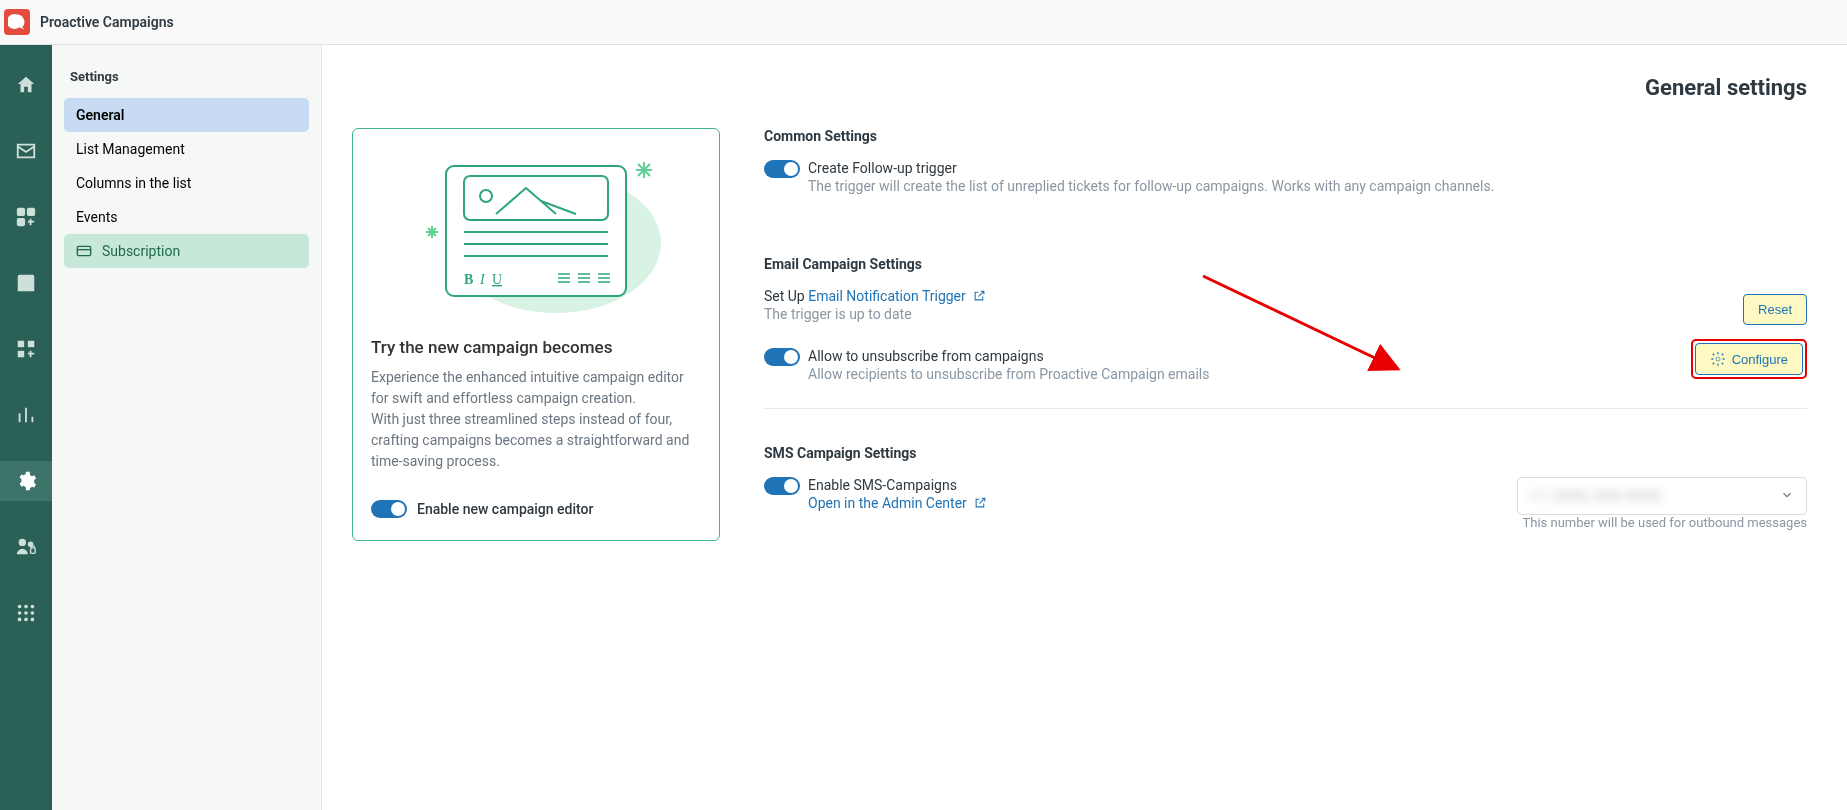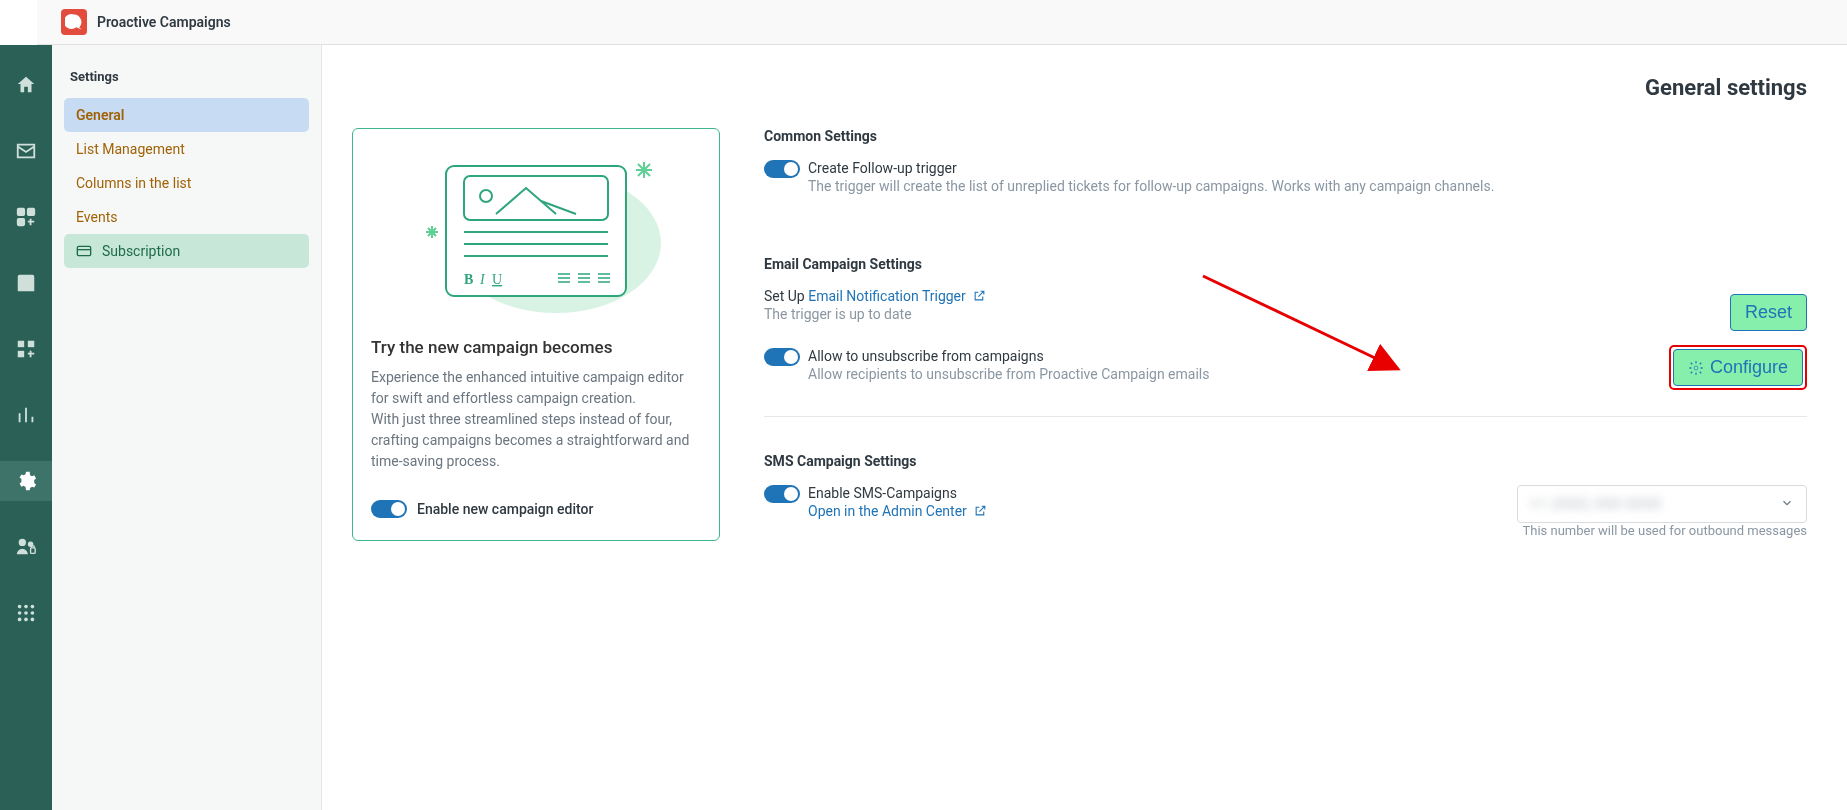--- a/index.html
+++ b/index.html
@@ -1,35 +1,35 @@
 <!DOCTYPE html>
 <html><head>
 <meta charset="utf-8">
 <style>
 * { box-sizing: border-box; margin: 0; padding: 0; }
 body { font-family: -apple-system, BlinkMacSystemFont, "Segoe UI", Roboto, Helvetica, Arial, sans-serif; font-size: 14px; color: #2f3941; background: #fff; }
 
 
-.topbar { height: 45px; border-bottom: 1px solid #e0e0e0; display: flex; align-items: center; padding: 0 24px; background: #f9f9f9; margin-left: 37px; }
+.topbar { height: 45px; border-bottom: 1px solid #e0e0e0; display: flex; align-items: center; padding: 0 4px; background: #f9f9f9; }
 .topbar .app-logo { width: 26px; height: 26px; background: #e34b3d; border-radius: 4px; display: flex; align-items: center; justify-content: center; margin-right: 10px; }
 .topbar .app-title { font-size: 14px; font-weight: 600; color: #2f3941; }
 
 
 .layout { display: flex; height: calc(810px - 45px); }
 
 
 .rail { width: 52px; background: #2b6056; display: flex; flex-direction: column; align-items: center; padding-top: 20px; gap: 26px; }
 .rail .rail-item { width: 52px; height: 40px; display: flex; align-items: center; justify-content: center; cursor: pointer; color: #cfe0db; }
 .rail .rail-item.active { background: #3d7369; color: #fff; }
 .rail svg { width: 22px; height: 22px; fill: currentColor; }
 
 
 .sidebar { width: 270px; background: #f6f8f7; border-right: 1px solid #e6e6e6; padding: 24px 12px 12px 12px; }
 .sidebar h2 { font-size: 13px; font-weight: 700; padding: 0 6px 14px 6px; color: #2f3941; }
-.sidebar .nav-item { display: flex; align-items: center; height: 34px; padding: 0 12px; border-radius: 5px; font-size: 14px; color: #a16207; cursor: pointer; margin-bottom: 0; }
+.sidebar .nav-item { display: flex; align-items: center; height: 34px; padding: 0 12px; border-radius: 5px; font-size: 14px; color: #000000; cursor: pointer; margin-bottom: 0; }
 .sidebar .nav-item.active { background: #c7dcf2; font-weight: 600; }
 .sidebar .nav-item.highlight { background: #c7e8d8; color: #1f6b49; }
 .sidebar .nav-item .nav-icon { width: 18px; margin-right: 8px; display: inline-flex; }
 
 
 .main { flex: 1; padding: 30px 40px 30px 30px; overflow: auto; position: relative; }
 .main h1 { font-size: 22px; font-weight: 700; margin-bottom: 28px; color: #2f3941; text-align: right; }
 
 .content-row { display: flex; gap: 44px; align-items: flex-start; }
 
@@ -52,21 +52,21 @@
 .setting-label { font-size: 14px; color: #2f3941; }
 .setting-desc { font-size: 14px; color: #8a97a3; margin-top: 2px; }
 
 .link { color: #1f73b7; cursor: pointer; }
 
 
 .toggle { width: 36px; height: 18px; background: #1f73b7; border-radius: 10px; position: relative; cursor: pointer; display: inline-block; }
 .toggle::after { content: ""; position: absolute; width: 14px; height: 14px; background: #fff; border-radius: 50%; top: 2px; right: 2px; }
 
 
-.btn { border: 1px solid #1f73b7; color: #1f73b7; background: #86efac; border-radius: 4px; padding: 7px 14px; font-size: 18px; cursor: pointer; display: inline-flex; align-items: center; gap: 6px; }
+.btn { border: 1px solid #1f73b7; color: #1f73b7; background: #fef9c3; border-radius: 4px; padding: 7px 14px; font-size: 13px; cursor: pointer; display: inline-flex; align-items: center; gap: 6px; }
 .btn svg { width: 16px; height: 16px; stroke: #1f73b7; fill: none; }
 
 .btn-row-right { display: flex; justify-content: flex-end; gap: 10px; margin-top: 6px; }
 .btn-row-right.stack { flex-direction: column; align-items: flex-end; gap: 14px; }
 
 .phone-select { border: 1px solid #d8dcde; border-radius: 4px; height: 38px; width: 290px; display: flex; align-items: center; justify-content: space-between; padding: 0 12px; color: #b0b8be; cursor: pointer; }
 .phone-select .blur { filter: blur(4px); letter-spacing: 1px; }
 .phone-help { font-size: 13px; color: #8a97a3; text-align: right; }
 
 .email-row-wrap { display: flex; justify-content: space-between; align-items: flex-start; }

